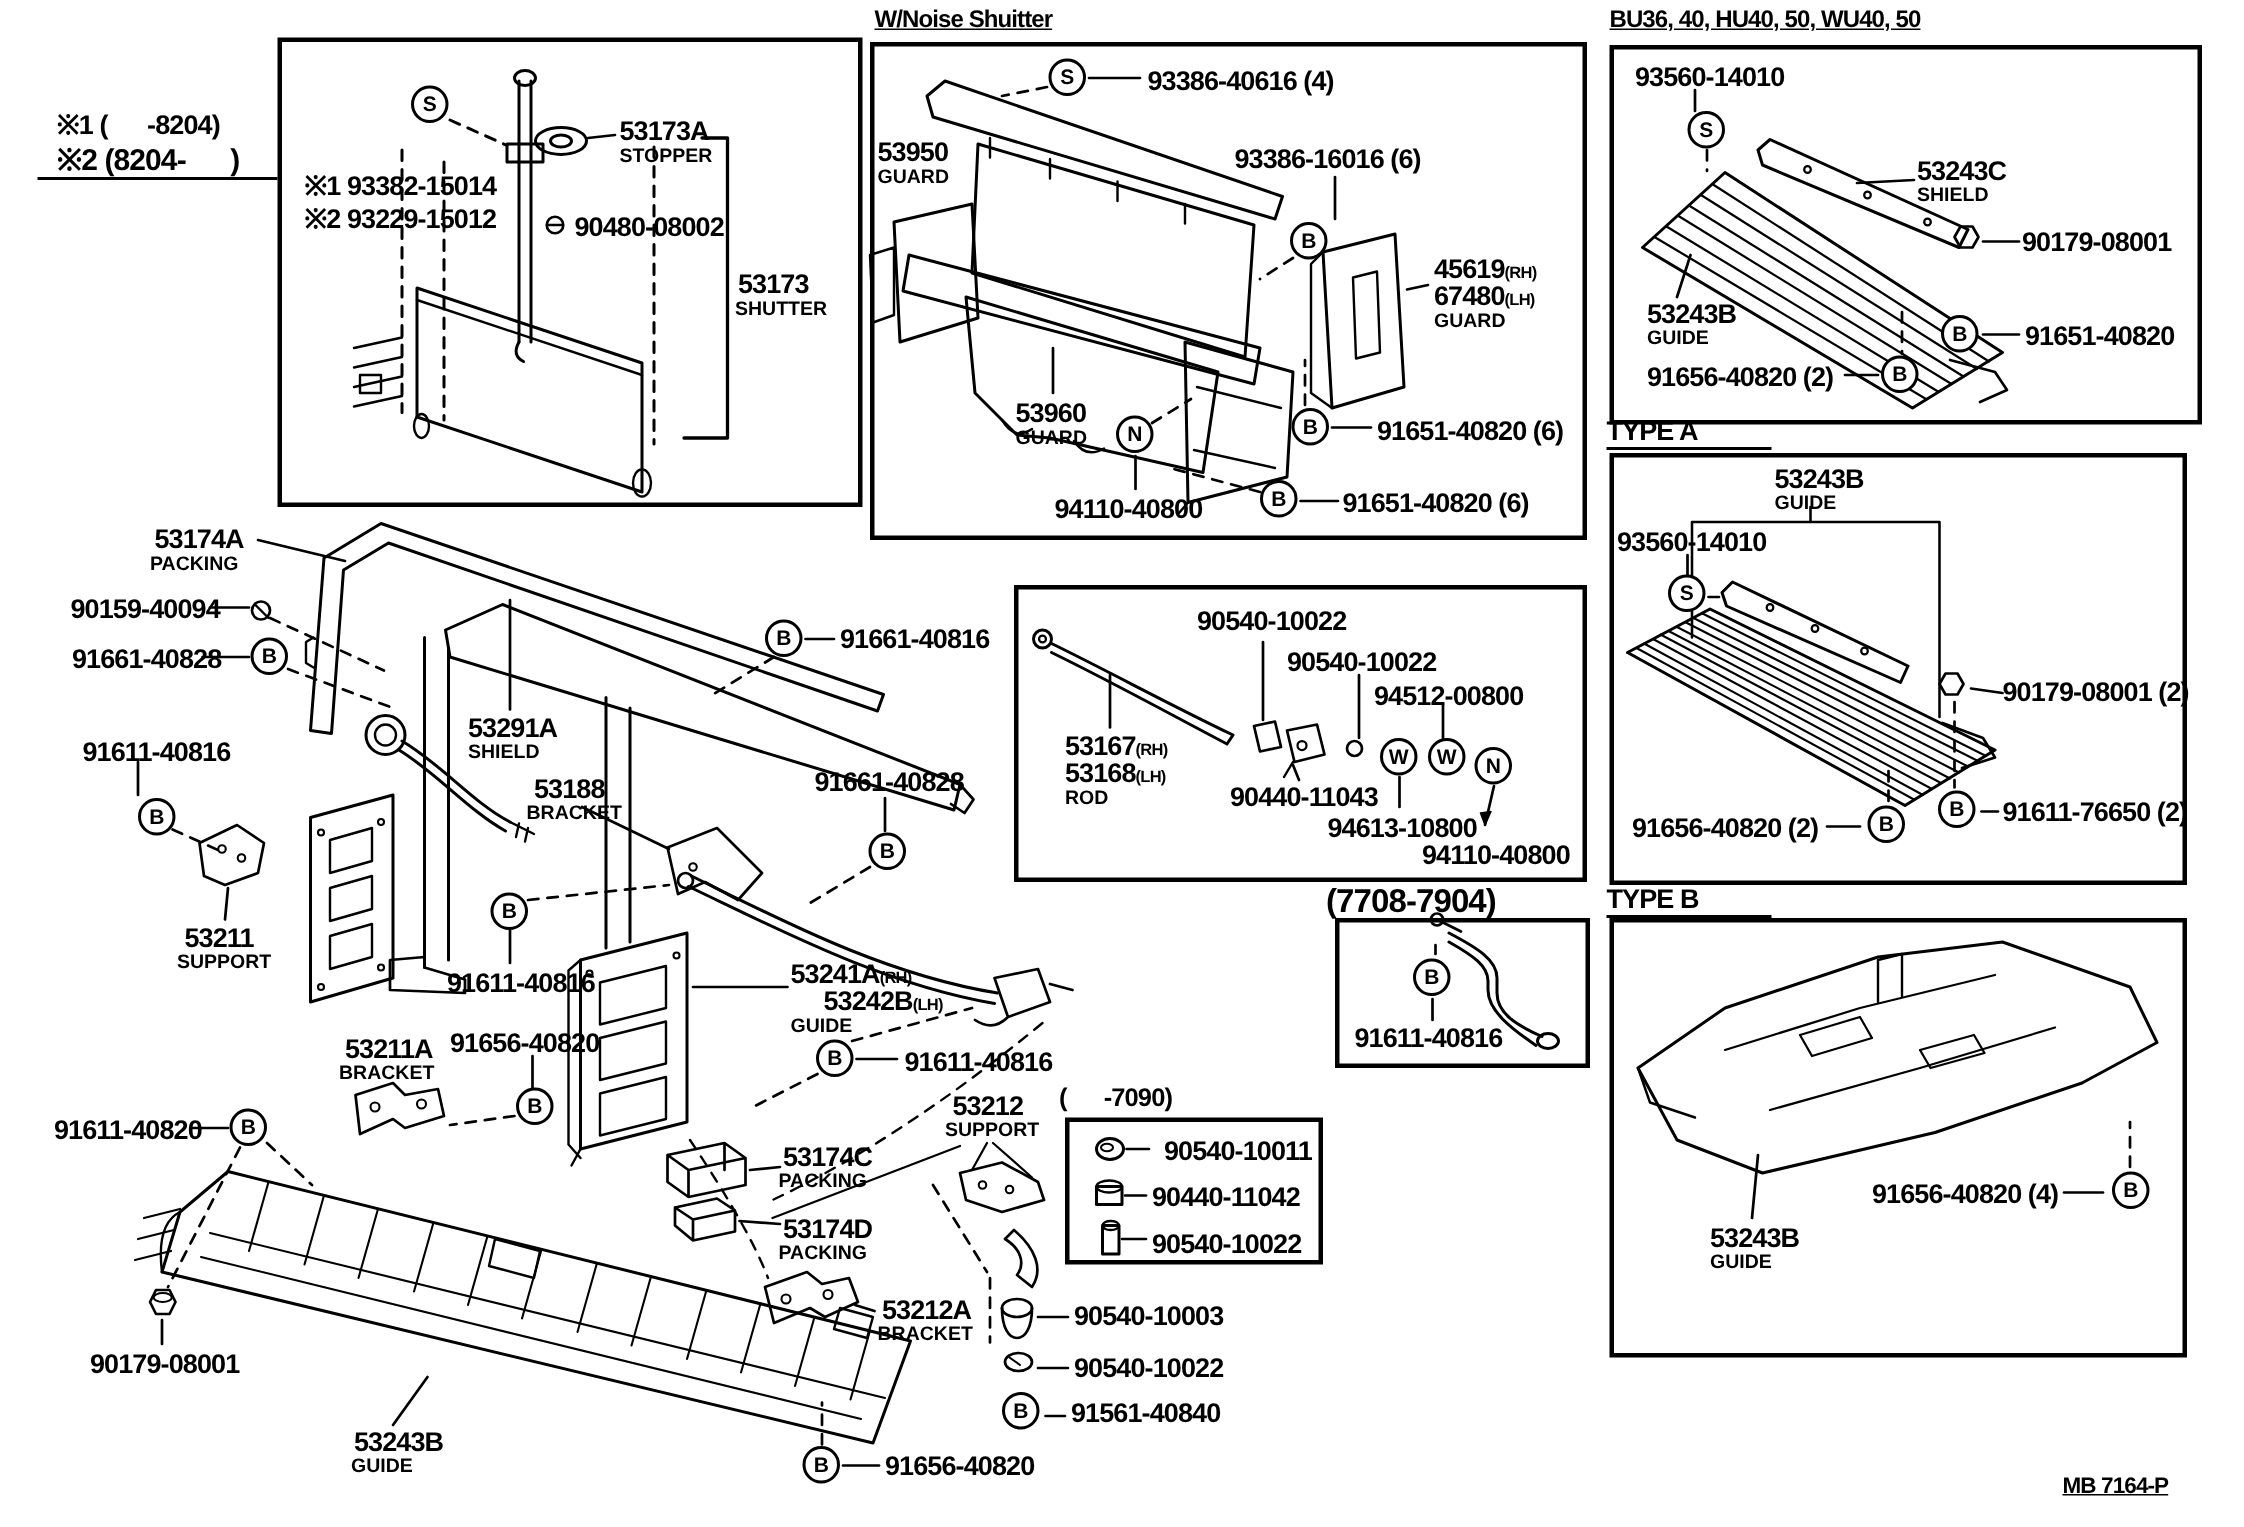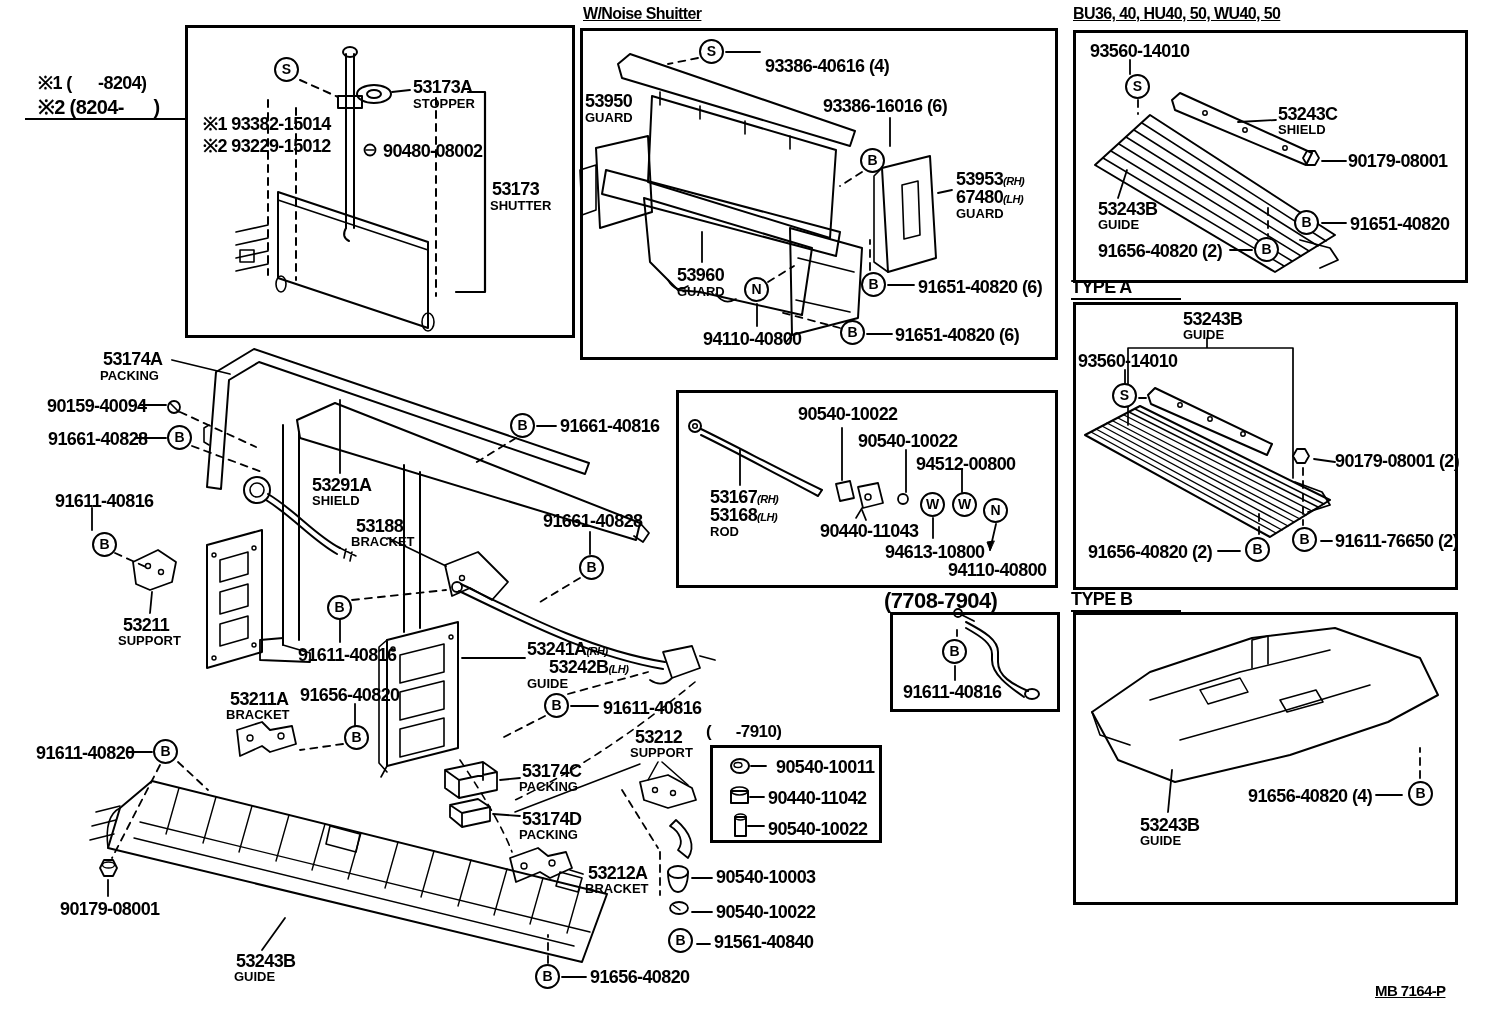--- a/index.html
+++ b/index.html
@@ -4,21 +4,21 @@
 <style>
   html,body{margin:0;padding:0;background:#e8e8e8;}
   .canvas{position:relative;width:1496px;height:1018px;background:#ffffff;
     font-family:"Liberation Sans",sans-serif;color:#000;overflow:hidden;}
   svg.art{position:absolute;left:0;top:0;z-index:1;}
   .box{position:absolute;border:3px solid #000;box-sizing:border-box;z-index:2;}
   .lbl{position:absolute;font-weight:bold;font-size:18px;letter-spacing:-0.6px;
     white-space:pre;z-index:4;line-height:1.0;}
   .sm{font-size:13px;letter-spacing:0;}
   .md{font-size:16px;text-decoration:underline;}
-  .suf{font-size:11px;font-weight:bold;letter-spacing:-0.5px;font-style:italic;}
+  .suf{font-size:11px;font-weight:bold;letter-spacing:-0.5px;}
   .badge{position:absolute;width:21px;height:21px;border:2.5px solid #000;border-radius:50%;
     text-align:center;line-height:21px;font-weight:bold;font-size:14px;background:#fff;z-index:5;}
   .underline{position:absolute;border-bottom:2.5px solid #000;z-index:4;}
 </style>
 </head>
 <body>
 
 <div class="canvas">
 
 <svg class="art" width="1496" height="1018" viewBox="0 0 1496 1018" fill="none" stroke="#000" stroke-width="2" stroke-linecap="round" stroke-linejoin="round">
@@ -286,37 +286,37 @@
 <div class="box" style="left:710px;top:745px;width:172px;height:98px"></div>
 
 <div class="lbl" style="left:38px;top:74px;font-size:18px">※1 (      -8204)</div>
 <div class="lbl" style="left:38px;top:97px;font-size:20px">※2 (8204-      )</div>
 <div class="underline" style="left:25px;top:92px;width:160px;height:26px"></div>
 <div class="lbl md" style="left:583px;top:6px">W/Noise Shuitter</div>
 <div class="lbl md" style="left:1073px;top:6px">BU36, 40, HU40, 50, WU40, 50</div>
 <div class="lbl" style="left:1071px;top:278px;border-bottom:2.5px solid #000;padding-bottom:2px;width:110px">TYPE A</div>
 <div class="lbl" style="left:1071px;top:590px;border-bottom:2.5px solid #000;padding-bottom:2px;width:110px">TYPE B</div>
 <div class="lbl" style="left:884px;top:590px;font-size:22px">(7708-7904)</div>
-<div class="lbl" style="left:706px;top:723px;font-size:17px">(      -7910)</div>
+<div class="lbl" style="left:706px;top:723px;font-size:17px">(      -7090)</div>
 <div class="lbl md" style="left:1375px;top:983px;font-size:15px">MB 7164-P</div>
 
 <div class="lbl" style="left:203px;top:115px">※1 93382-15014</div>
 <div class="lbl" style="left:203px;top:137px">※2 93229-15012</div>
 <div class="lbl" style="left:413px;top:78px">53173A</div>
 <div class="lbl sm" style="left:413px;top:97px">STOPPER</div>
 <div class="lbl" style="left:383px;top:142px">90480-08002</div>
 <div class="lbl" style="left:492px;top:180px">53173</div>
 <div class="lbl sm" style="left:490px;top:199px">SHUTTER</div>
 <div class="badge" style="left:274px;top:57px">S</div>
 
-<div class="lbl" style="left:765px;top:57px">93386-40616 (4)</div>
+<div class="lbl" style="left:765px;top:45px">93386-40616 (4)</div>
 <div class="lbl" style="left:585px;top:92px">53950</div>
 <div class="lbl sm" style="left:585px;top:111px">GUARD</div>
 <div class="lbl" style="left:823px;top:97px">93386-16016 (6)</div>
-<div class="lbl" style="left:956px;top:170px"><span>53953</span><span class="suf">(RH)</span></div>
+<div class="lbl" style="left:956px;top:170px"><span>45619</span><span class="suf">(RH)</span></div>
 <div class="lbl" style="left:956px;top:188px"><span>67480</span><span class="suf">(LH)</span></div>
 <div class="lbl sm" style="left:956px;top:207px">GUARD</div>
 <div class="lbl" style="left:677px;top:266px">53960</div>
 <div class="lbl sm" style="left:677px;top:285px">GUARD</div>
 <div class="lbl" style="left:703px;top:330px">94110-40800</div>
 <div class="lbl" style="left:918px;top:278px">91651-40820 (6)</div>
 <div class="lbl" style="left:895px;top:326px">91651-40820 (6)</div>
 <div class="badge" style="left:699px;top:39px">S</div>
 <div class="badge" style="left:860px;top:148px">B</div>
 <div class="badge" style="left:744px;top:277px">N</div>

